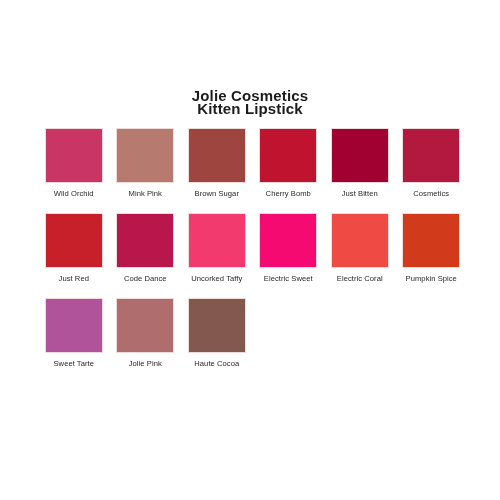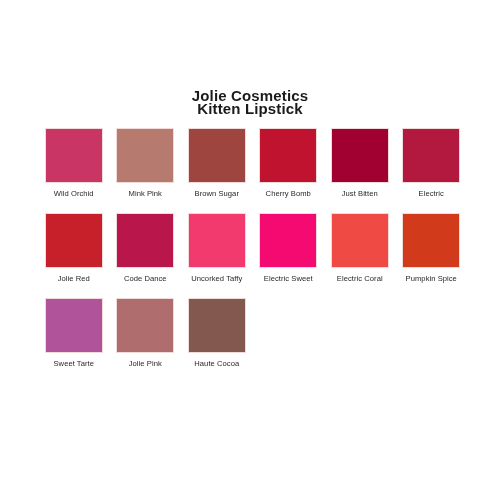--- a/index.html
+++ b/index.html
@@ -103,28 +103,28 @@
       <div class="shade-cell">
         <div class="swatch" style="background:#c0132f"></div>
         <div class="shade-label">Cherry Bomb</div>
       </div>
       <div class="shade-cell">
         <div class="swatch" style="background:#a00130"></div>
         <div class="shade-label">Just Bitten</div>
       </div>
       <div class="shade-cell">
         <div class="swatch" style="background:#b3183e"></div>
-        <div class="shade-label">Electric</div>
+        <div class="shade-label">Cosmetics</div>
       </div>
     </div>
 
     <div class="swatch-row">
       <div class="shade-cell">
         <div class="swatch" style="background:#c8202b"></div>
-        <div class="shade-label">Jolie Red</div>
+        <div class="shade-label">Just Red</div>
       </div>
       <div class="shade-cell">
         <div class="swatch" style="background:#b9164b"></div>
         <div class="shade-label">Code Dance</div>
       </div>
       <div class="shade-cell">
         <div class="swatch" style="background:#f23a6e"></div>
         <div class="shade-label">Uncorked Taffy</div>
       </div>
       <div class="shade-cell">

